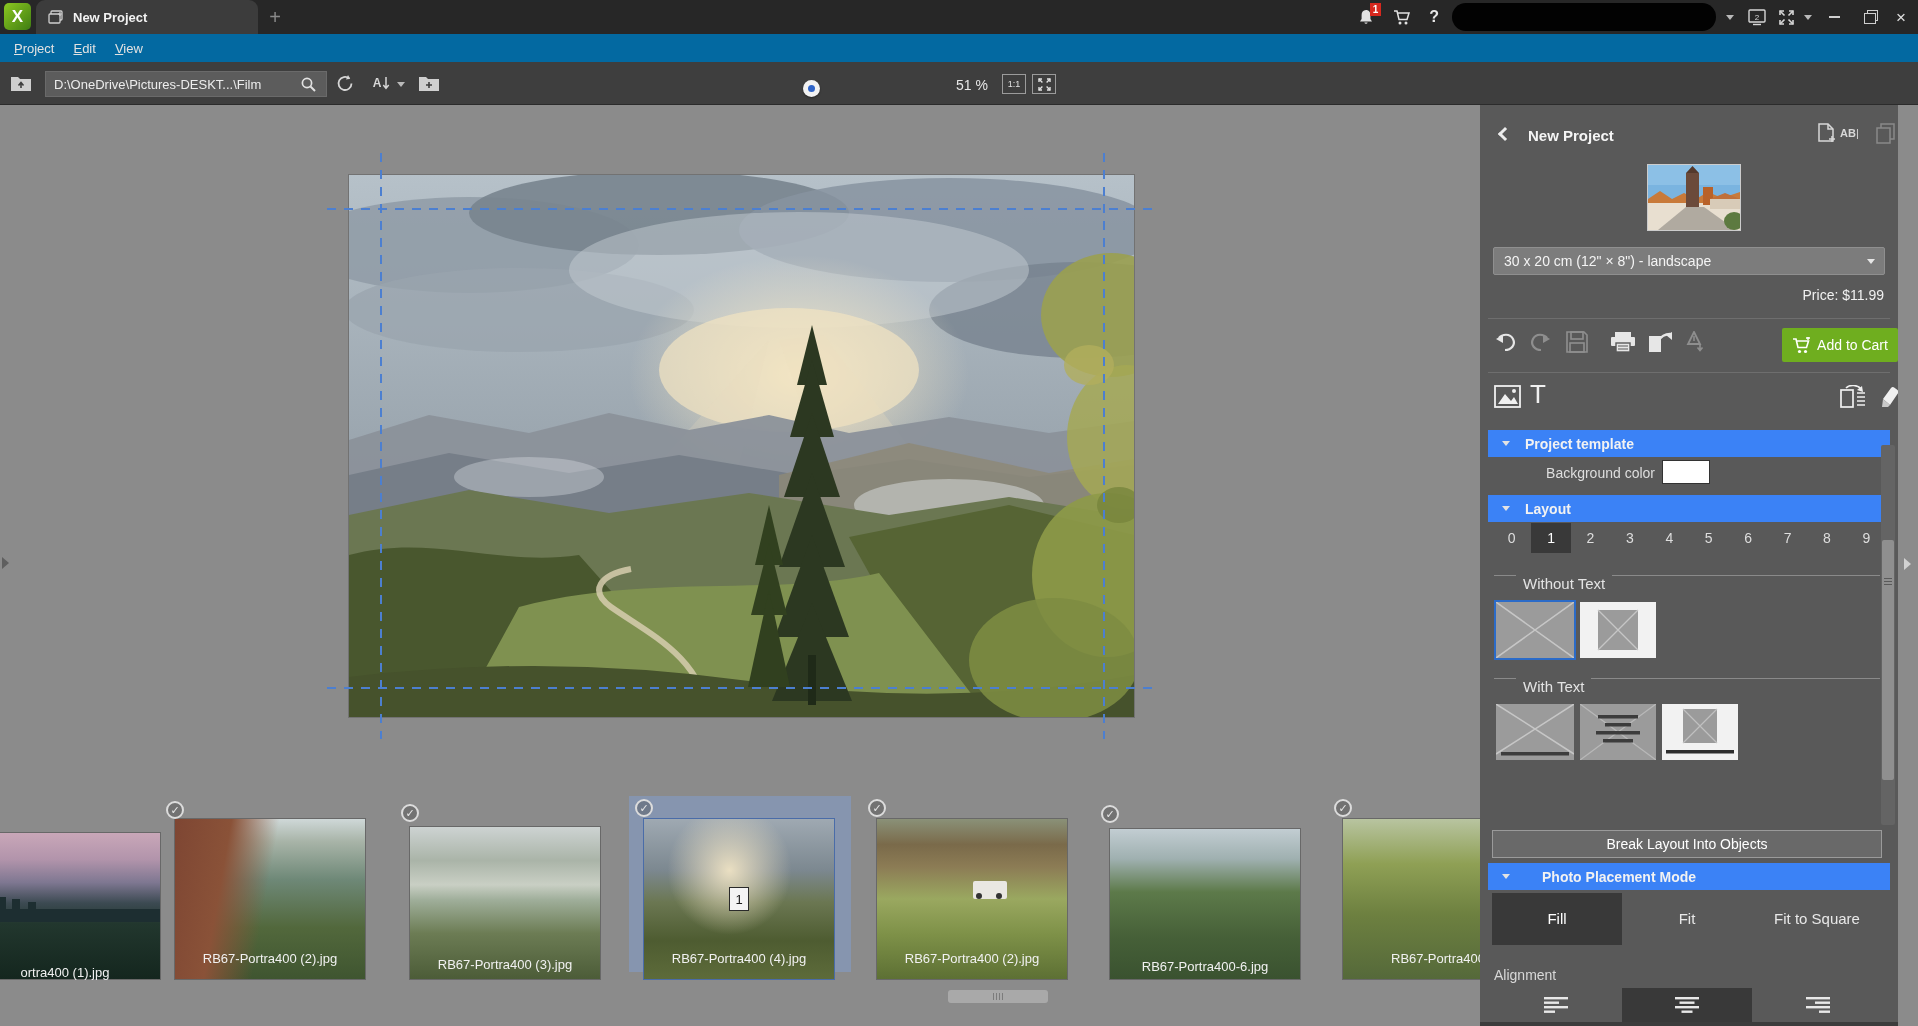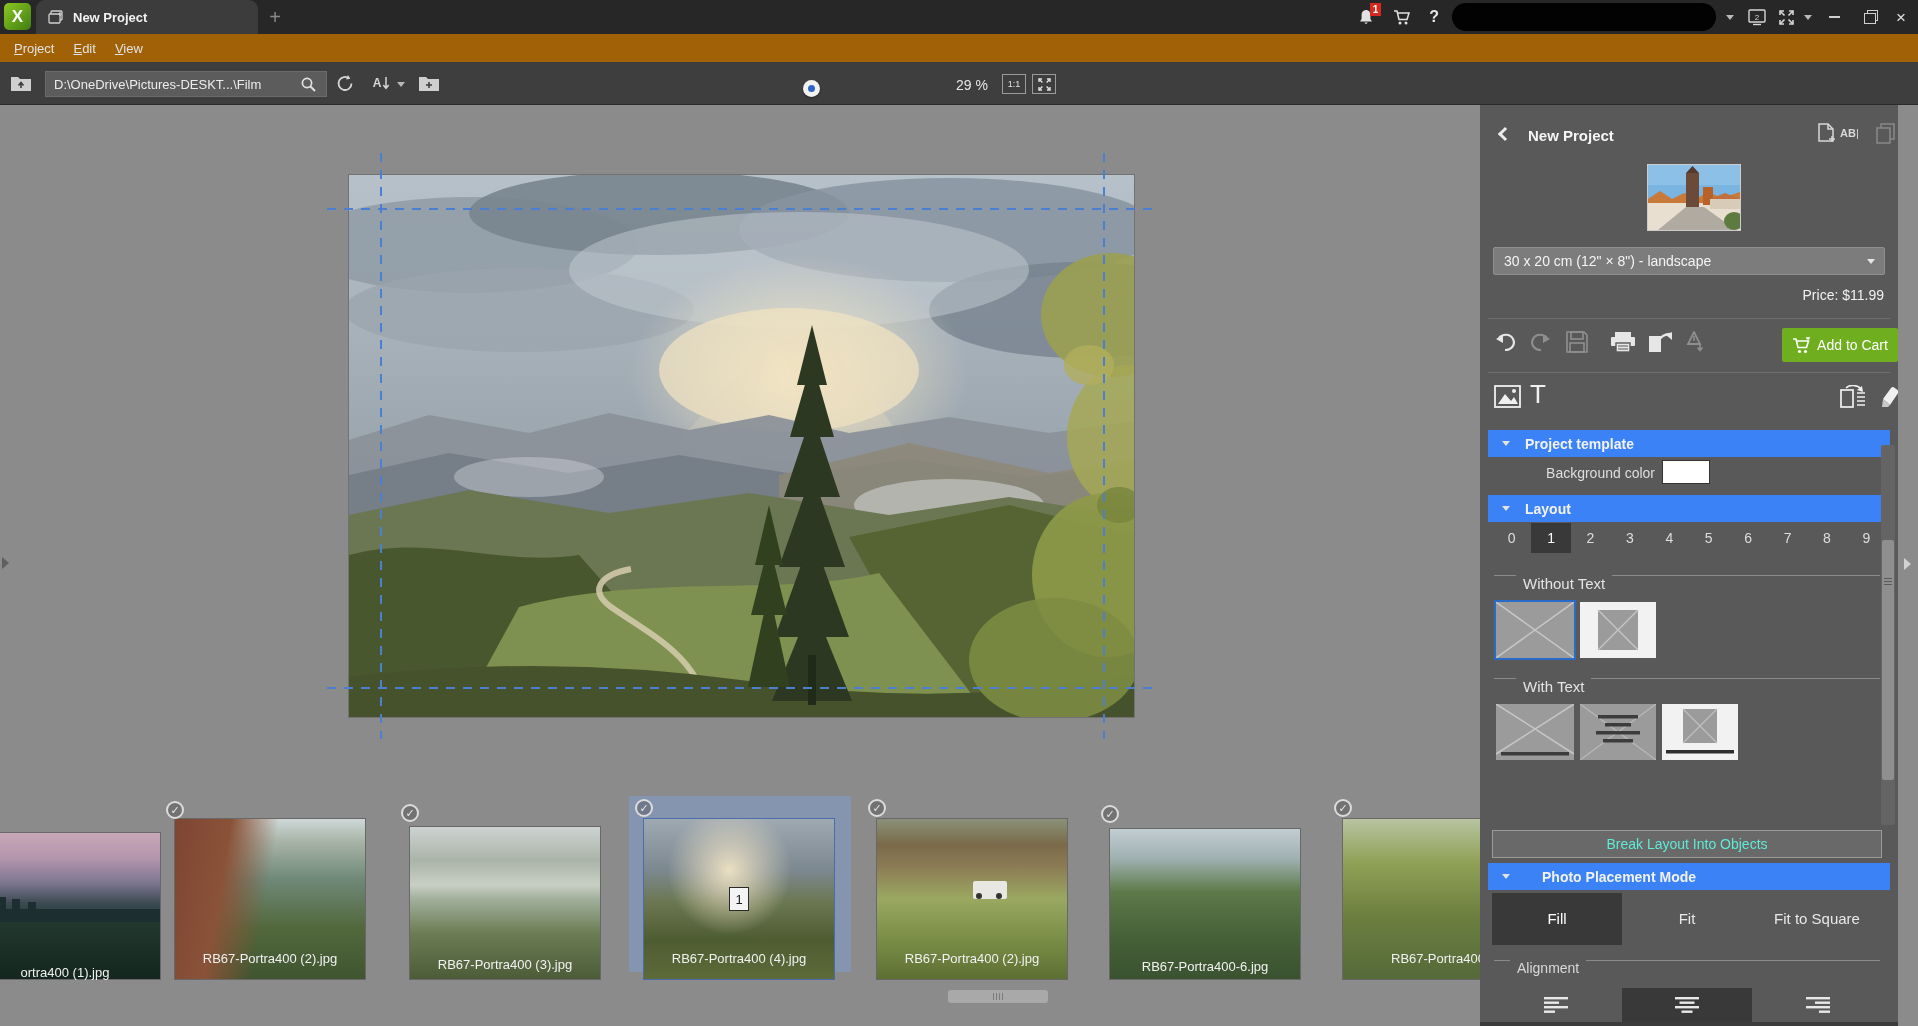--- a/index.html
+++ b/index.html
@@ -23,21 +23,21 @@
   .redacted{width:264px;height:28px;background:#020202;border-radius:14px;margin:0 4px;}
   .helpq{font-size:16px;font-weight:bold;color:#e8e8e8;}
   .win-min{width:11px;height:2px;background:#cfcfcf;}
   .win-restore{position:relative;width:10px;height:9px;border:1px solid #cfcfcf;background:#272727;}
   .win-restore::before{content:'';position:absolute;left:2px;top:-4px;width:9px;height:9px;border:1px solid #cfcfcf;}
   .win-restore::after{content:'';position:absolute;left:-1px;top:-1px;width:10px;height:9px;background:#272727;border:1px solid #cfcfcf;}
   .win-close{color:#e0e0e0;font-size:17px;line-height:17px;}
   .caret-d{width:0;height:0;border-left:4px solid transparent;border-right:4px solid transparent;border-top:5px solid #b9b9b9;}
 
   
-  .menubar{position:absolute;left:0;top:34px;width:1918px;height:28px;background:#a16207;display:flex;align-items:center;padding-left:10px;gap:11px;}
+  .menubar{position:absolute;left:0;top:34px;width:1918px;height:28px;background:#0369a1;display:flex;align-items:center;padding-left:10px;gap:11px;}
   .menu-item{display:inline-block;color:#e2e2e2;font-size:13px;padding:2px 4px;}
   .menu-item::first-letter{text-decoration:underline;}
 
   
   .toolbar{position:absolute;left:0;top:62px;width:1918px;height:43px;background:#3e3e3e;border-bottom:1px solid #2b2b2b;}
   .tool-ic{position:absolute;display:flex;align-items:center;justify-content:center;color:#d6d6d6;}
   .pathfield{position:absolute;left:45px;top:9px;width:282px;height:26px;background:#5c5c5c;border:1px solid #6a6a6a;
     color:#ececec;font-size:13px;padding:0 26px 0 8px;outline:none;}
   .zoomtrack{position:absolute;left:779px;top:88px;width:146px;height:2px;background:#c9c9c9;}
   .zoomknob{position:absolute;left:803px;top:80px;width:17px;height:17px;border-radius:50%;background:#f2f2f2;
@@ -100,21 +100,21 @@
   .swatch{position:absolute;left:182px;top:355px;width:48px;height:24px;background:#fff;border:1px solid #333;}
   .pgrow{position:absolute;left:12px;top:418px;width:394px;height:30px;display:flex;}
   .pg{flex:1;display:flex;align-items:center;justify-content:center;color:#dedede;font-size:14px;}
   .pg.sel{background:#393939;color:#fff;}
   .divlabel{position:absolute;height:16px;display:flex;align-items:flex-start;gap:7px;}
   .divlabel span{color:#e3e3e3;font-size:15px;white-space:nowrap;}
   .divlabel i{display:block;height:1px;background:#8a8a8a;}
   .lt{position:absolute;background:#f2f2f2;}
   .lt.sel{outline:2px solid #2b6bc8;}
   .breakbtn{position:absolute;left:12px;top:725px;width:390px;height:28px;background:#696969;border:1px solid #9a9a9a;
-    display:flex;align-items:center;justify-content:center;color:#5eead4;font-size:14px;}
+    display:flex;align-items:center;justify-content:center;color:#ffffff;font-size:14px;}
   .mode{position:absolute;top:788px;width:130px;height:52px;display:flex;align-items:center;justify-content:center;
     text-align:center;color:#e8e8e8;font-size:15px;line-height:1.25;}
   .mode.sel{background:#393939;color:#fff;}
   .alignbtn{position:absolute;top:883px;width:130px;height:34px;display:flex;align-items:center;justify-content:center;}
   .alignbtn.sel{background:#393939;}
   .vscroll{position:absolute;left:401px;top:340px;width:14px;height:380px;background:#646464;border-radius:2px;}
   .vthumb{position:absolute;left:1px;top:95px;width:12px;height:240px;background:#8f8f8f;border-radius:2px;}
   .vthumb::after{content:'';position:absolute;left:2px;top:38px;width:8px;height:1px;background:#5a5a5a;
     box-shadow:0 3px 0 #5a5a5a,0 6px 0 #5a5a5a;}
   .rstrip{position:absolute;left:418px;top:0;width:20px;height:921px;background:#8b8b8b;}
@@ -215,21 +215,21 @@
     <div class="caret-d" style="position:absolute;left:397px;top:20px;"></div>
     <div class="tool-ic" style="left:418px;top:11px;">
       <svg width="22" height="20" viewBox="0 0 22 20">
         <path d="M1 4 h7 l2 2 h11 v12 H1 Z" fill="#cfcfcf"></path>
         <path d="M11 9 v6 M8 12 h6" stroke="#3e3e3e" stroke-width="1.6"></path>
       </svg>
     </div>
 
     <div class="zoomtrack"></div>
     <div class="zoomknob" style="top:18px;left:803px;"></div>
-    <div class="zoompct" style="top:15px;">29 %</div>
+    <div class="zoompct" style="top:15px;">51 %</div>
     <div class="zbtn" style="left:1002px;top:12px;">1:1</div>
     <div class="zbtn" style="left:1032px;top:12px;">
       <svg width="13" height="13" viewBox="0 0 13 13">
         <path d="M1 4 V1 h3 M9 1 h3 v3 M12 9 v3 H9 M4 12 H1 V9" fill="none" stroke="#e2e2e2" stroke-width="1.4"></path>
         <path d="M1 1 l3.4 3.4 M12 1 L8.6 4.4 M12 12 L8.6 8.6 M1 12 l3.4-3.4" stroke="#e2e2e2" stroke-width="1.4"></path>
       </svg>
     </div>
 
     <div class="modules">
       <div class="module">Manager</div>
@@ -566,21 +566,21 @@
 
       <div class="sec-head" style="top:758px;gap:32px;">
         <span class="caret-d"></span>
         <span>Photo Placement Mode</span>
       </div>
 
       <div class="mode sel" style="left:12px;">Fill</div>
       <div class="mode" style="left:142px;">Fit</div>
       <div class="mode" style="left:272px;padding:0 18px;">Fit to Square</div>
 
-      <div class="divlabel" style="left:14px;top:855px;width:386px;">
+      <div class="divlabel" style="left:14px;top:855px;width:386px;flex-direction:column;">
         <i style="width:16px;"></i>
         <span style="font-size:14px;color:#d8d8d8;">Alignment</span>
         <i style="flex:1;"></i>
       </div>
 
       <div class="alignbtn" style="left:12px;">
         <svg width="26" height="16" viewBox="0 0 26 16">
           <rect x="0" y="0" width="24" height="2.4" fill="#e8e8e8"></rect>
             <rect x="0" y="4.5" width="15" height="2.4" fill="#e8e8e8"></rect>
           <rect x="0" y="9" width="24" height="2.4" fill="#e8e8e8"></rect>

